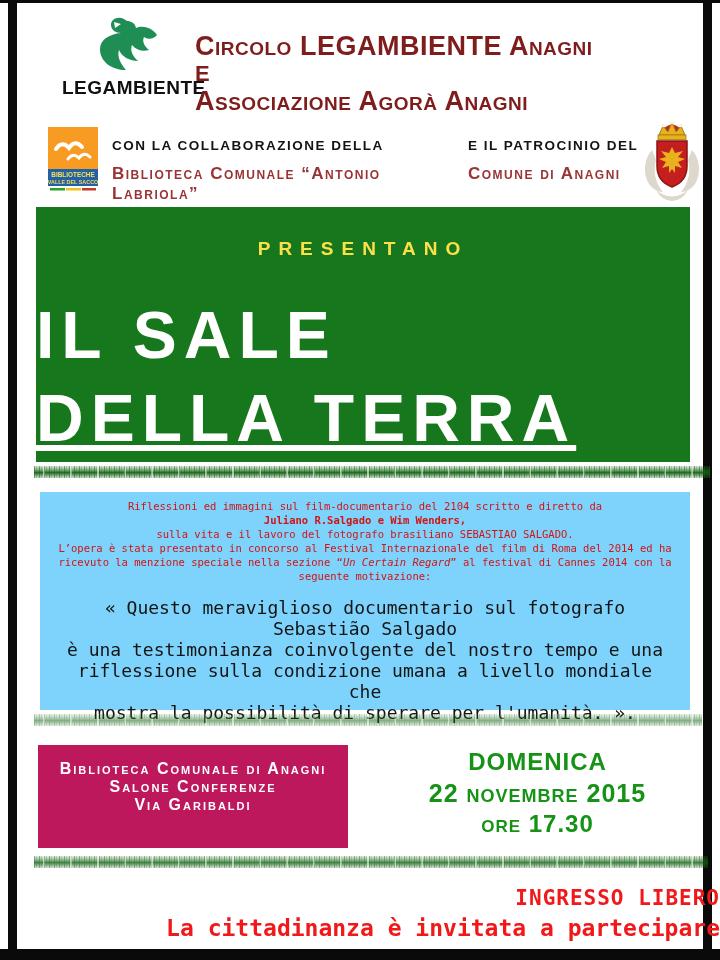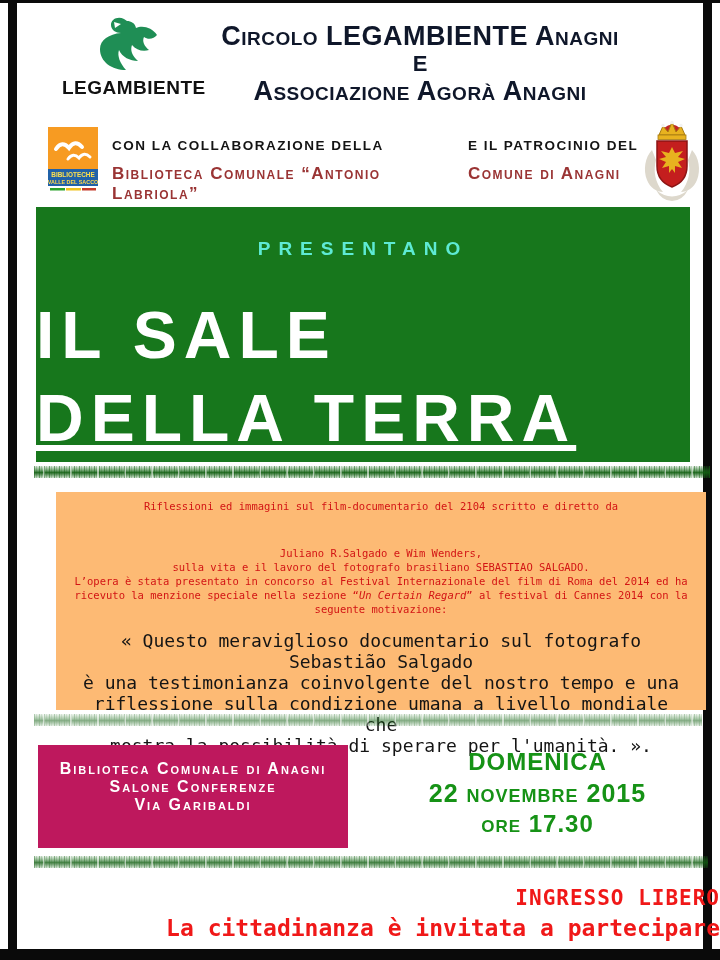--- a/index.html
+++ b/index.html
@@ -12,58 +12,58 @@
   
   .frame { background:#0a0a0a; }
   .frame-top    { left:0; top:0; width:720px; height:3px; }
   .frame-bottom { left:0; top:949px; width:720px; height:11px; }
   .frame-left   { left:8px; top:0; width:9px; height:949px; }
   .frame-right  { left:703px; top:0; width:9px; height:949px; }
 
   
   .legambiente-box { left:62px; top:16px; width:135px; text-align:center; }
   .legambiente-label { font-size:19px; font-weight:bold; color:#111; letter-spacing:0.5px; margin-top:1px; }
-  .header-text { left:195px; top:22px; width:450px; text-align:center; color:#0f172a; }
+  .header-text { left:195px; top:32px; width:450px; text-align:left; color:#7f1d1d; }
   .header-org { font-size:27px; font-weight:bold; font-variant:small-caps; letter-spacing:0.5px; line-height:29px; }
   .header-e   { font-size:22px; font-weight:bold; line-height:24px; margin:1px 0; }
 
   
   .library-logo { left:48px; top:127px; width:50px; height:66px; }
   .collab-left  { left:112px; top:138px; width:350px; }
   .collab-right { left:468px; top:138px; width:185px; }
   .collab-intro { font-size:13.5px; font-weight:bold; letter-spacing:1.5px; color:#141414; }
   .collab-red   { margin-top:11px; font-size:17px; font-weight:bold; font-variant:small-caps; letter-spacing:1.5px; color:#9a3434; }
   .anagni-crest { left:642px; top:120px; width:60px; height:88px; }
 
   
   .green-box { left:36px; top:207px; width:654px; height:255px; background:#17771c; }
-  .kicker { padding-top:31px; text-align:center; font-size:19px; font-weight:bold; letter-spacing:8px; color:#5eead4; }
+  .kicker { padding-top:31px; text-align:center; font-size:19px; font-weight:bold; letter-spacing:8px; color:#fde047; }
   .title-line { text-align:left; color:#ffffff; font-weight:bold; font-size:66px; letter-spacing:7px; line-height:1; }
   .title1 { margin-top:42px; }
   .title2 { margin-top:17px;text-decoration:underline; }
 
   
   .scribble {
     height:12px;
     background:
       repeating-linear-gradient(90deg, rgba(20,100,20,0.5) 0 1px, rgba(255,255,255,0) 1px 2px, rgba(20,100,20,0.22) 2px 3px, rgba(255,255,255,0) 3px 5px),
       repeating-linear-gradient(90deg, rgba(255,255,255,0) 0 9px, rgba(255,255,255,0.55) 9px 11px, rgba(255,255,255,0) 11px 27px),
       linear-gradient(180deg, rgba(40,120,40,0.12) 0%, rgba(28,108,28,0.65) 38%, rgba(18,95,18,0.92) 55%, rgba(40,120,40,0.2) 100%);
   }
   .scribble1 { left:34px; top:466px; width:676px; }
   .scribble2 { left:34px; top:714px; width:668px; opacity:0.55; }
   .scribble3 { left:34px; top:856px; width:674px; opacity:0.85; }
 
   
-  .yellow-box { left:56px; top:492px; width:650px; height:218px; background:#fdba74; text-align:center; }
+  .yellow-box { left:40px; top:492px; width:650px; height:218px; background:#7dd3fc; text-align:center; }
   .desc {
     font-family:"DejaVu Sans Mono", monospace;
     font-size:10.5px; line-height:14px; color:#d21414; padding:7px 6px 0 6px;
   }
-  .desc .bold-line { font-weight:normal;margin-top:33px; }
+  .desc .bold-line { font-weight:bold; }
   .quote {
     margin-top:14px; padding:0 21px;
     font-family:"DejaVu Sans Mono", monospace; 
     font-size:18px; line-height:21px; color:#141414; white-space:pre-line;
   }
 
   
   .venue-box { left:38px; top:745px; width:310px; height:103px; background:#be185d; }
   .venue-line { color:#ffffff; font-weight:bold; font-variant:small-caps; font-size:16px; letter-spacing:2px; text-align:center; }
   .venue-line.v1 { padding-top:15px; }

